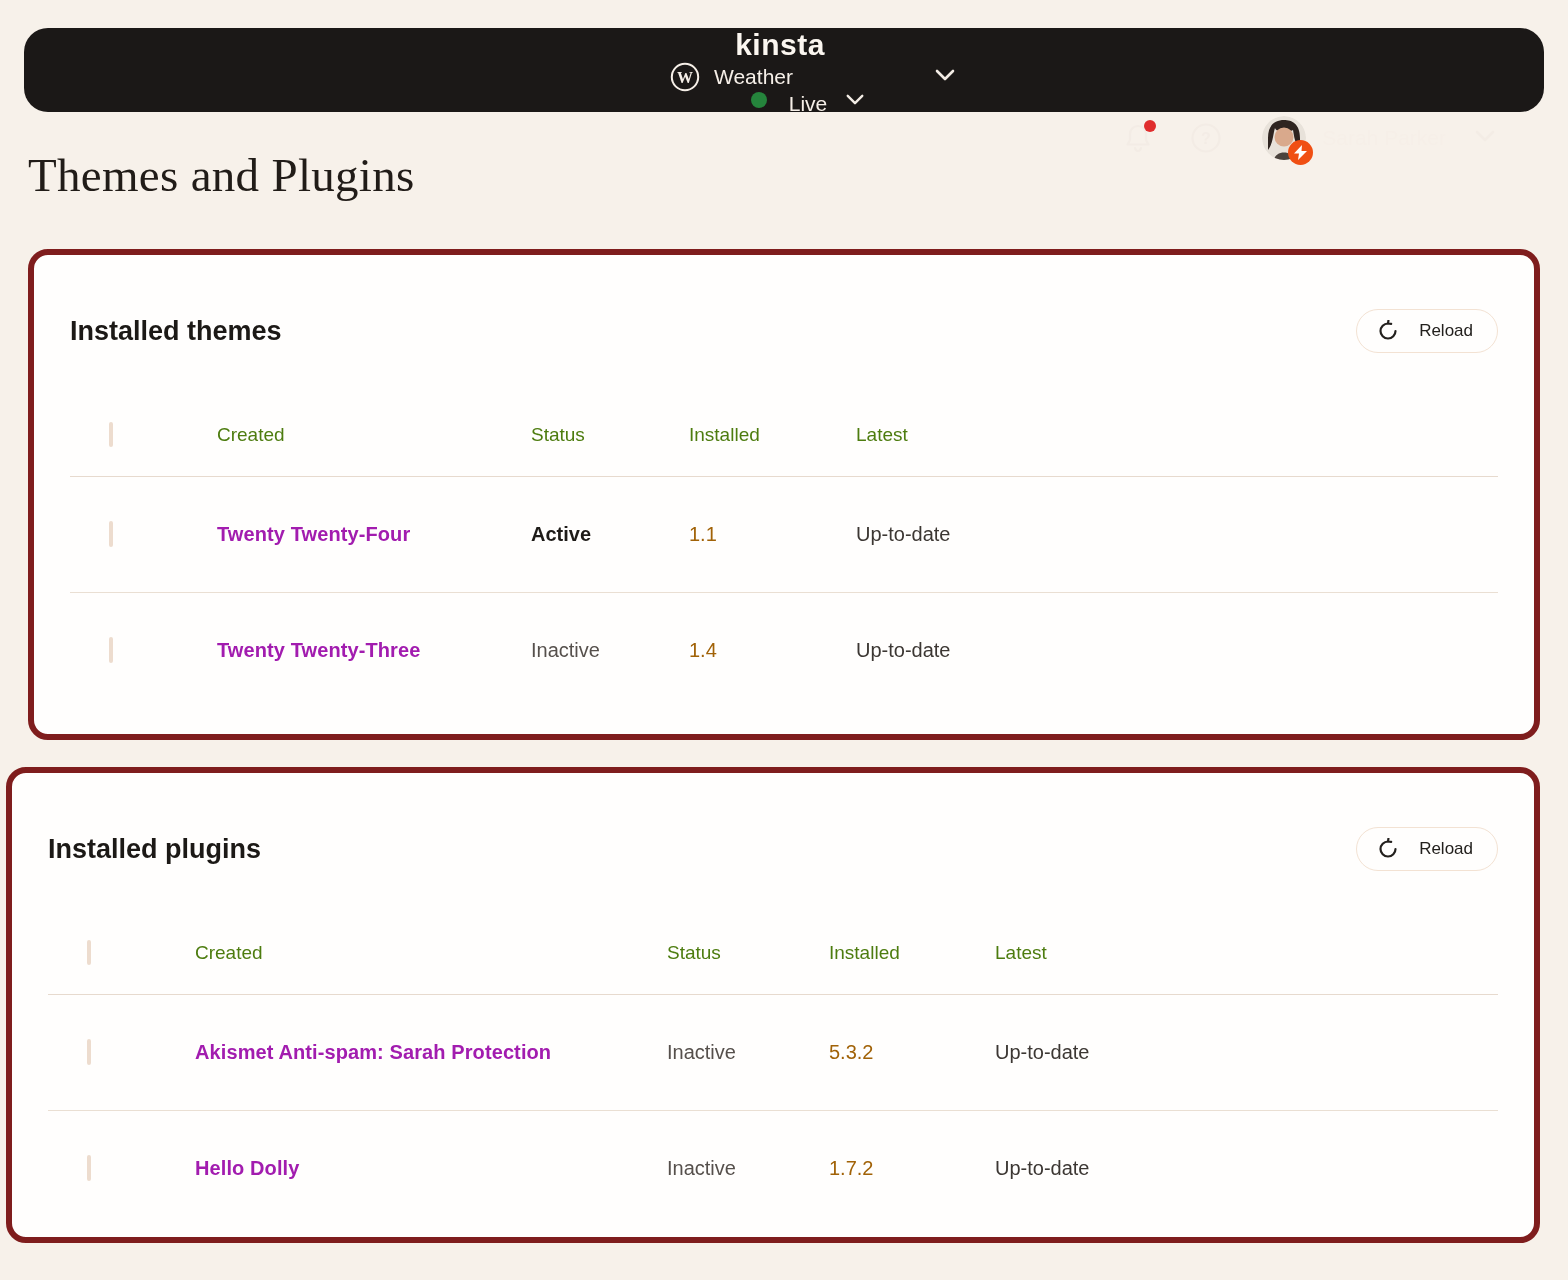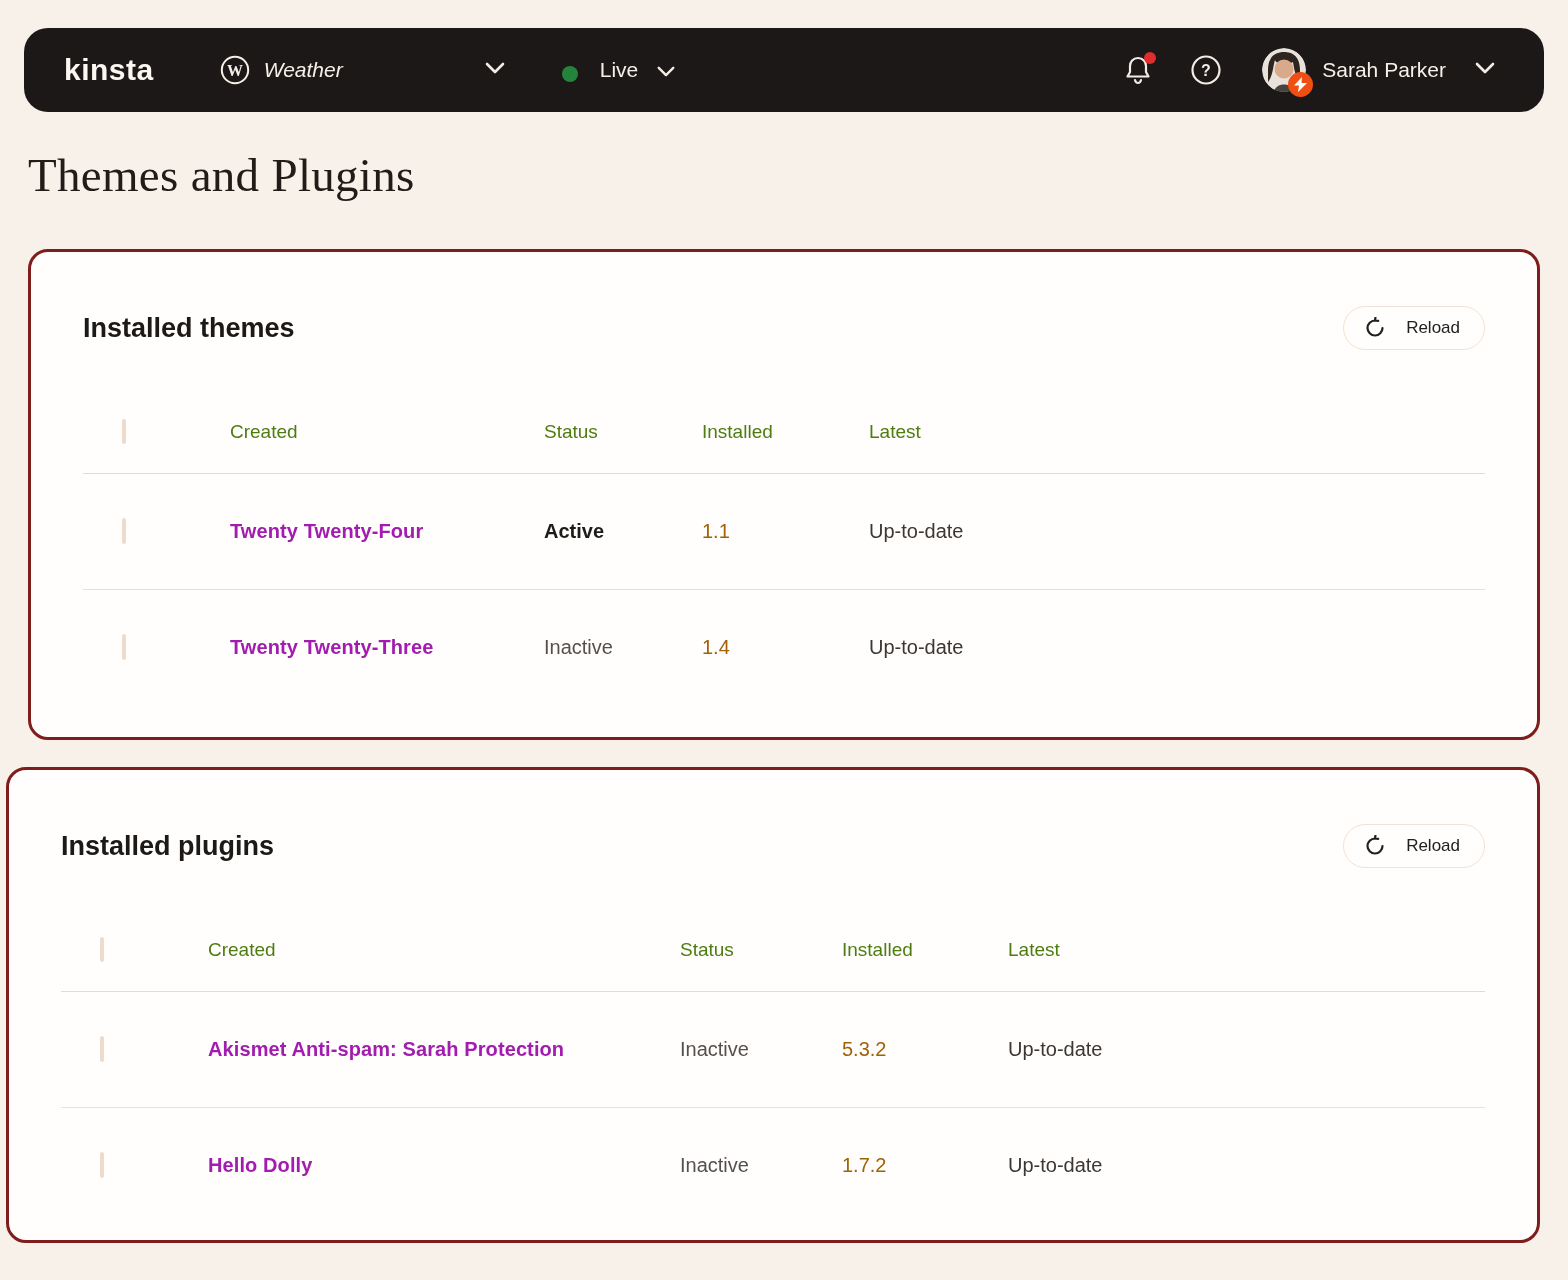--- a/index.html
+++ b/index.html
@@ -14,40 +14,41 @@
   
   .navbar {
     margin: 28px 24px 0;
     height: 84px;
     background: #1b1817;
     border-radius: 24px;
     display: flex;
     align-items: center;
     padding: 0 48px 0 40px;
     color: #f6efe8;
+    flex-direction: column;
   }
   .logo {
     font-size: 30px;
     font-weight: 700;
     letter-spacing: 0.5px;
     color: #fbf6f0;
   }
   .site-group {
     margin-left: 66px;
     width: 286px;
     display: flex;
     align-items: center;
     cursor: pointer;
   }
   .site-group .wp-icon { flex: 0 0 auto; display: flex; }
-  .site-group .site-label { margin-left: 14px; font-size: 21px; flex: 1; font-style: italic; }
+  .site-group .site-label { margin-left: 14px; font-size: 21px; flex: 1; }
   .env-group {
     margin-left: 56px;
     display: flex;
-    align-items: flex-end;
+    align-items: flex-start;
     cursor: pointer;
   }
   .env-dot {
     width: 16px; height: 16px;
     border-radius: 50%;
     background: #25843c;
   }
   .env-label { margin-left: 22px; margin-right: 18px; font-size: 21px; }
   .nav-right {
     margin-left: auto;
@@ -96,23 +97,23 @@
     font-size: 47px;
     font-weight: 500;
     letter-spacing: 0.3px;
     color: #211c18;
   }
 
   
   .card {
     margin: 47px 28px 0;
     background: #fffefd;
-    border: 3px solid #7f1d1d;
+    border: 6px solid #7f1d1d;
     border-radius: 20px;
-    padding: 0 52px;
+    padding: 0 36px;
   }
   .card.plugins { margin-top: 27px; height: 476px; margin-left: 6px; }
   .card.themes { height: 491px; }
 
   .card-head {
     height: 138px;
     display: flex;
     align-items: center;
     justify-content: space-between;
     padding-top: 14px;

